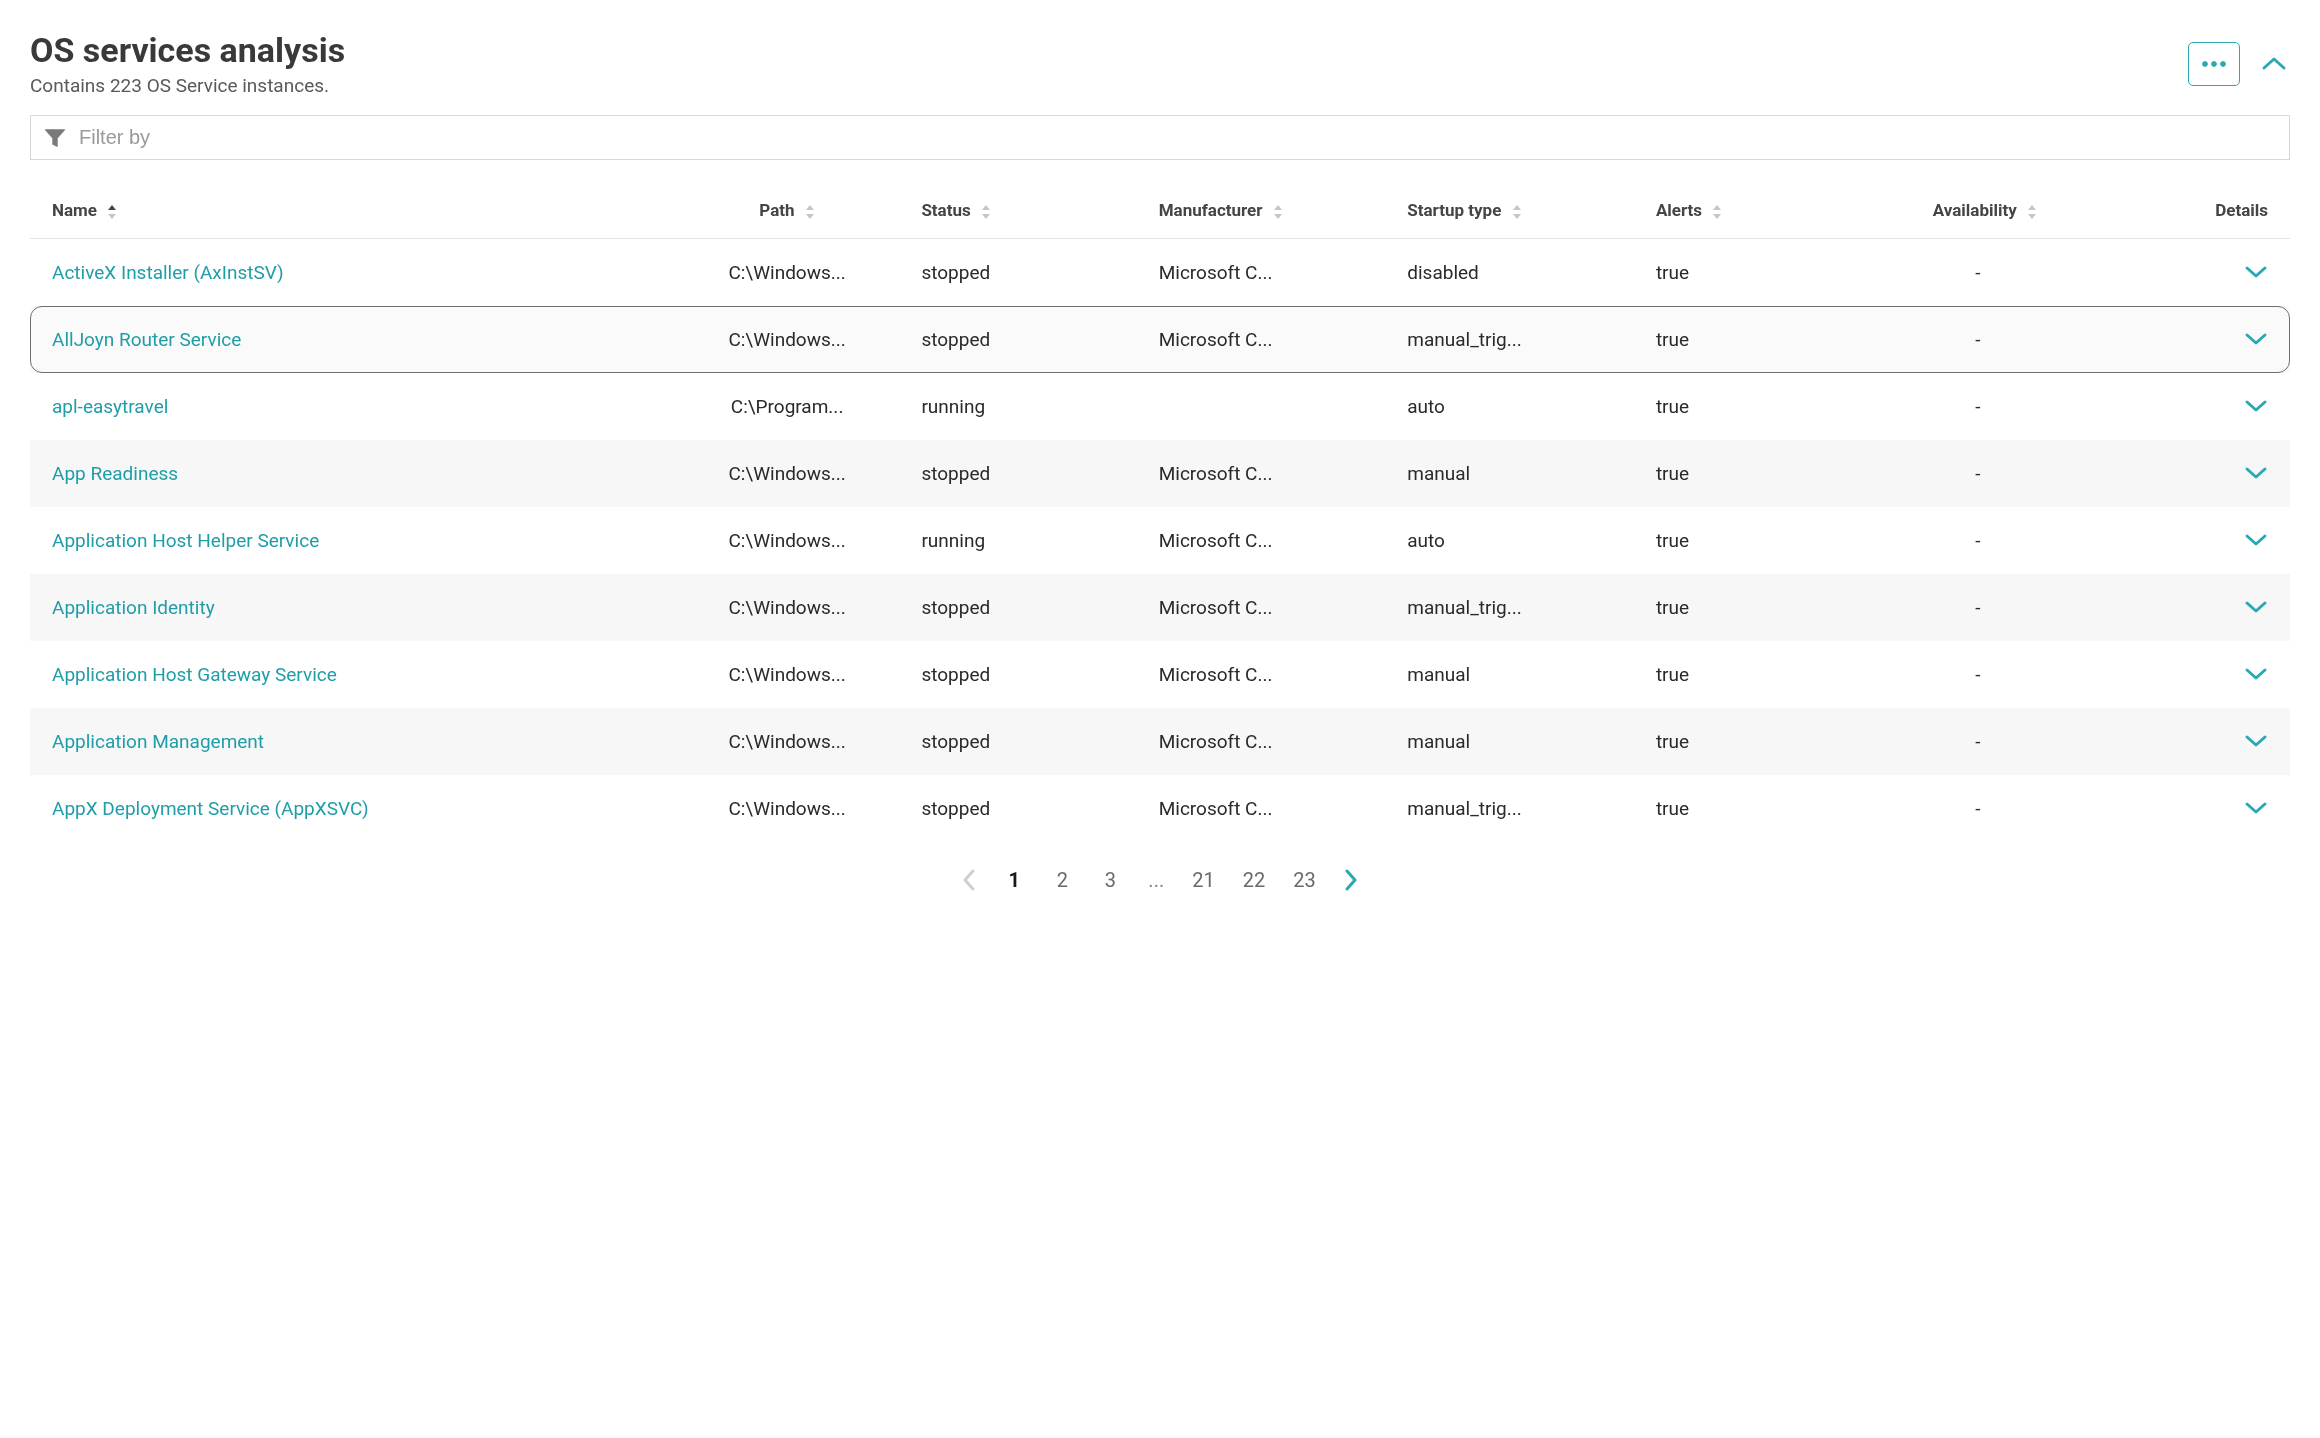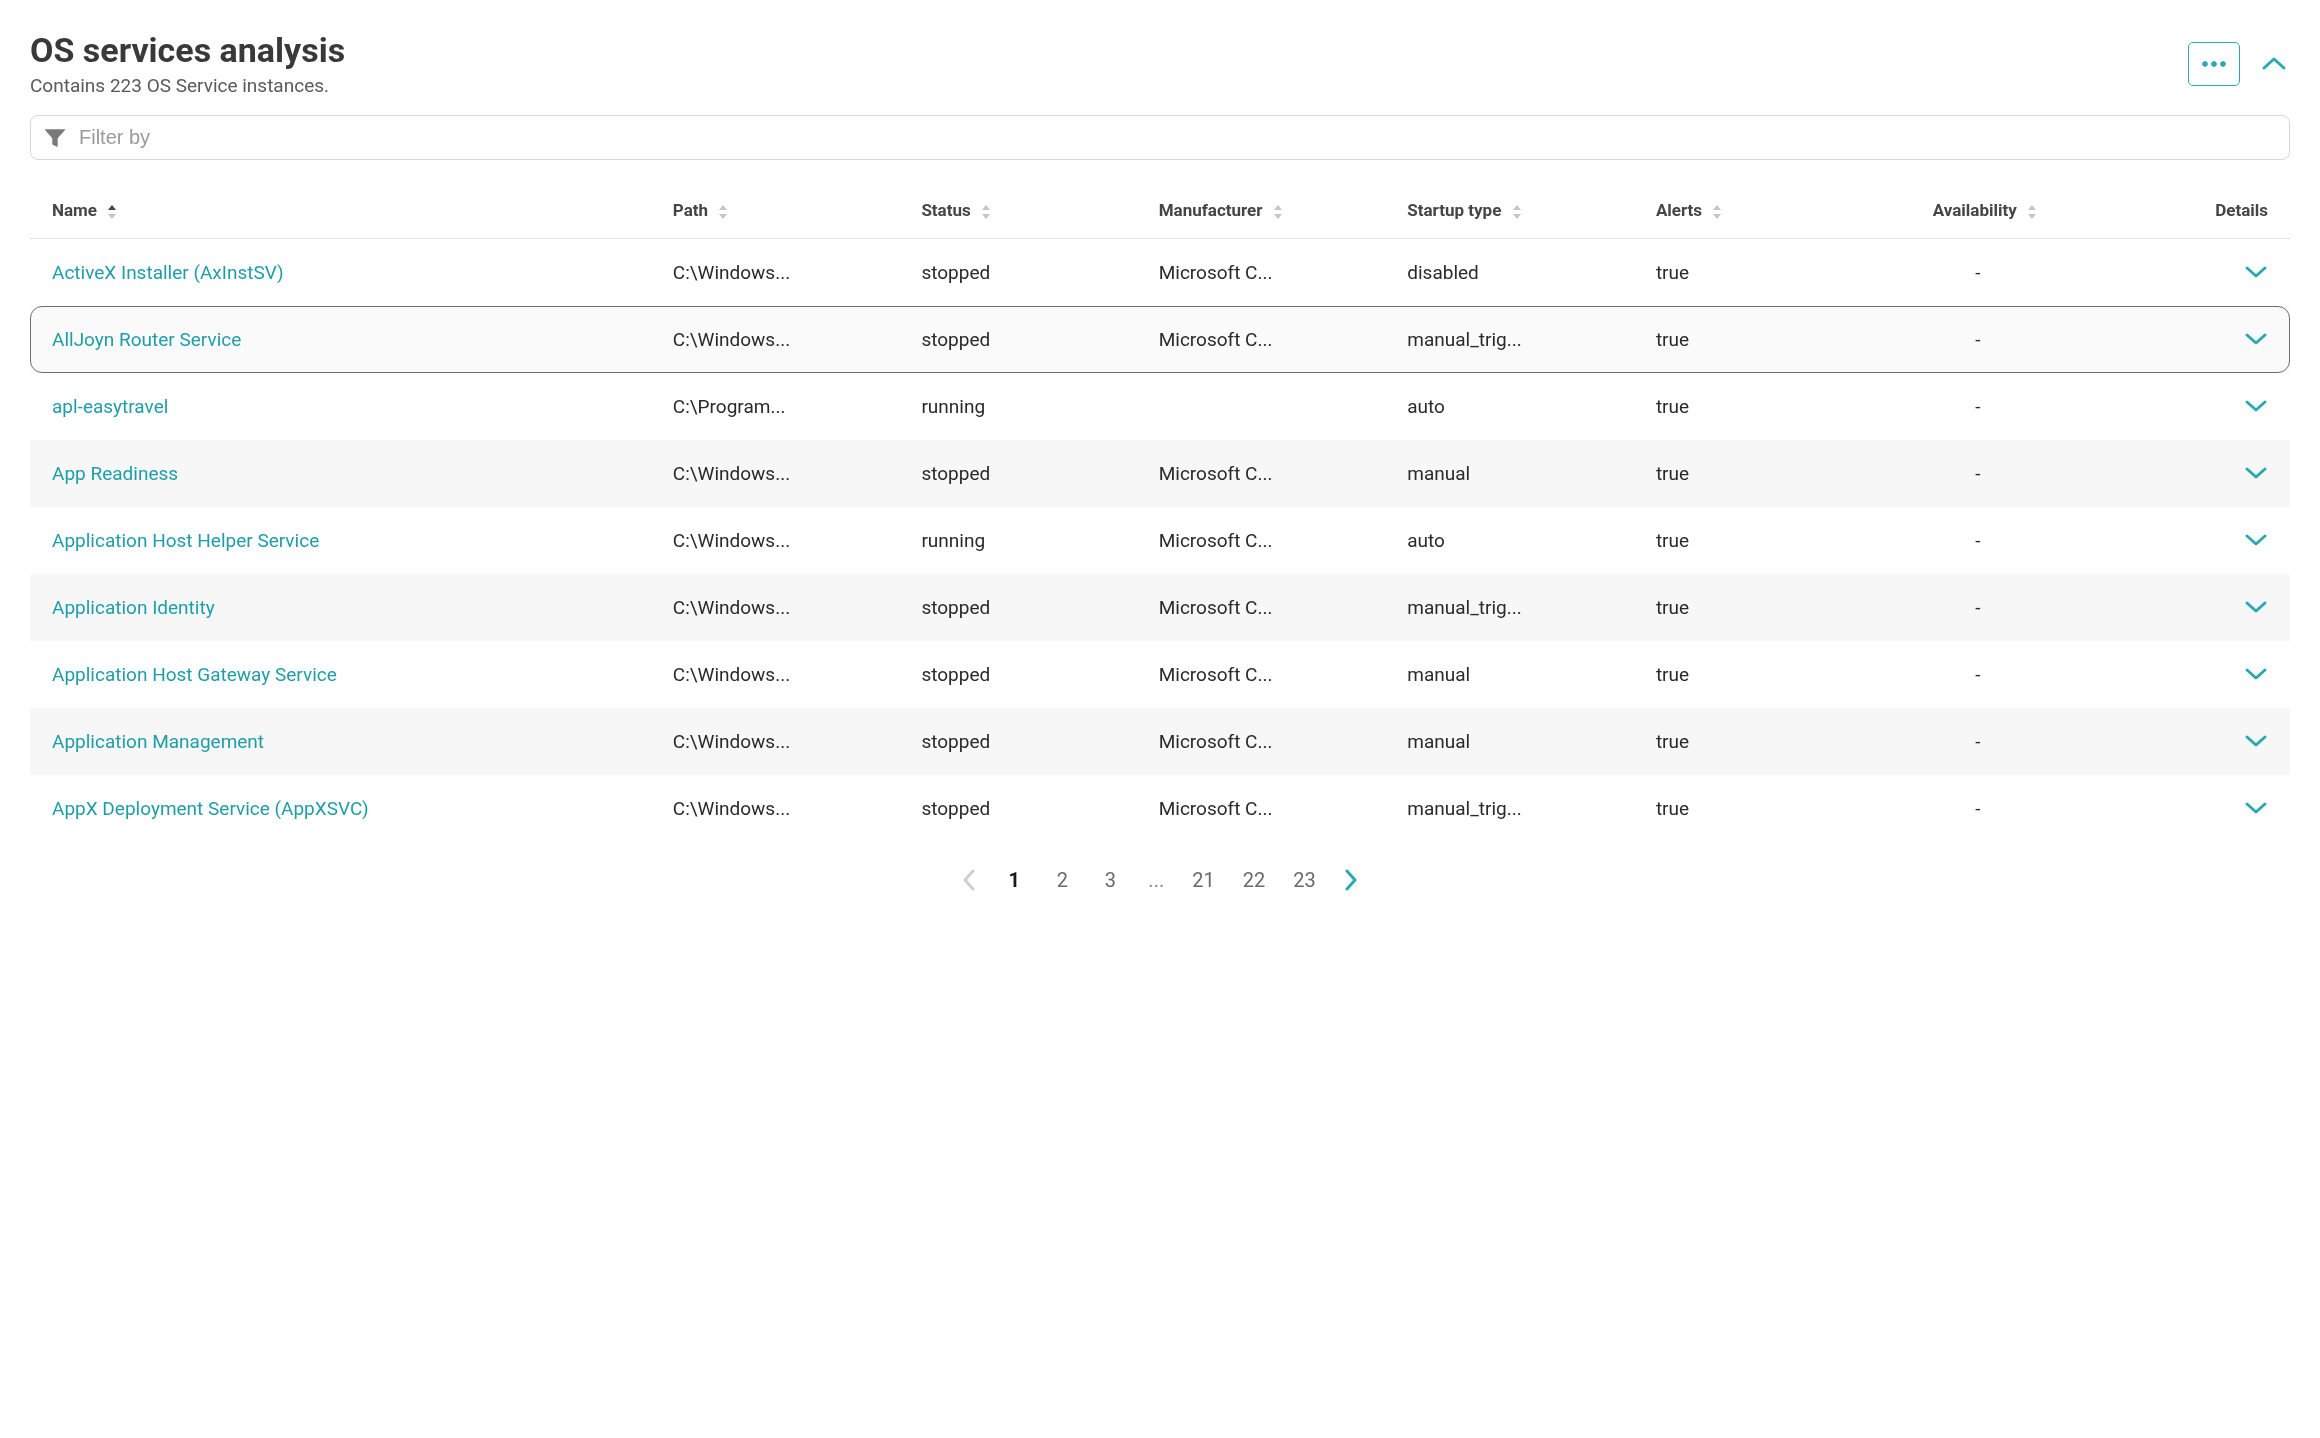--- a/index.html
+++ b/index.html
@@ -49,21 +49,21 @@
     align-items: center;
     justify-content: center;
     cursor: pointer;
   }
   .collapse-btn svg { stroke: #2ba9b3; }
 
   .filter-bar {
     display: flex;
     align-items: center;
     border: 1px solid #d7d7d7;
-    border-radius: 8px;
+    border-radius: 0;
     padding: 10px 14px;
     margin-bottom: 28px;
   }
   .filter-bar svg { stroke: #7a7a7a; fill: #7a7a7a; flex-shrink: 0; }
   .filter-input {
     border: none;
     outline: none;
     font-size: 20px;
     color: #333;
     flex: 1;
@@ -122,21 +122,21 @@
   .expand-btn {
     display: inline-flex;
     align-items: center;
     justify-content: center;
     cursor: pointer;
   }
   .expand-btn svg { stroke: #2ba9b3; }
 
   th.col-name, td.col-name { padding-left: 22px; }
   .col-name { width: 28%; }
-  .col-path { width: 11%; }
+  .col-path { width: 11%; text-align: center; }
   .col-status { width: 10.5%; }
   .col-mfr  { width: 11%; }
   .col-startup { width: 11%; }
   .col-alerts { width: 9%; }
   .col-avail { width: 12%; text-align: center; }
   .col-details { width: 7.5%; text-align: right; padding-right: 22px; }
   th.col-details { text-align: right; }
 
   .pagination {
     display: flex;

